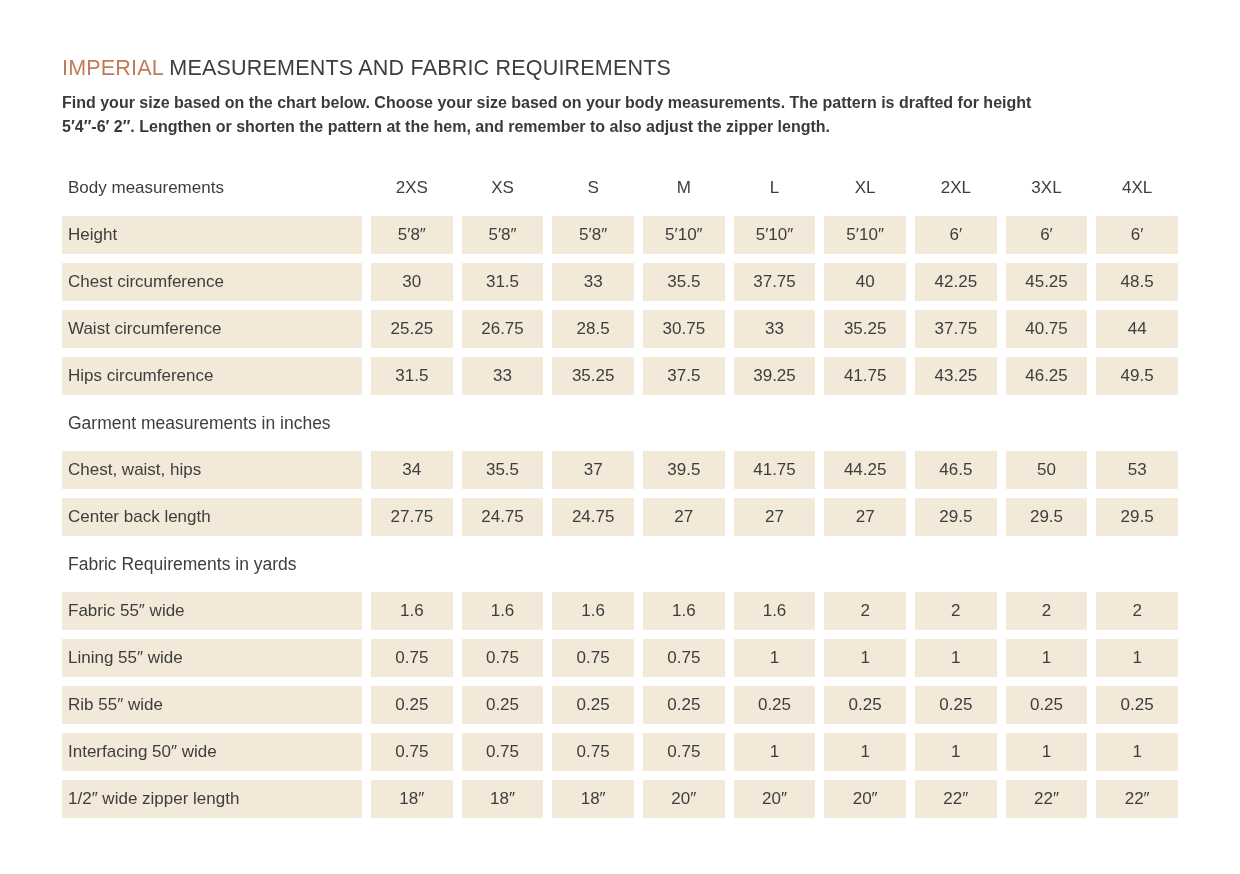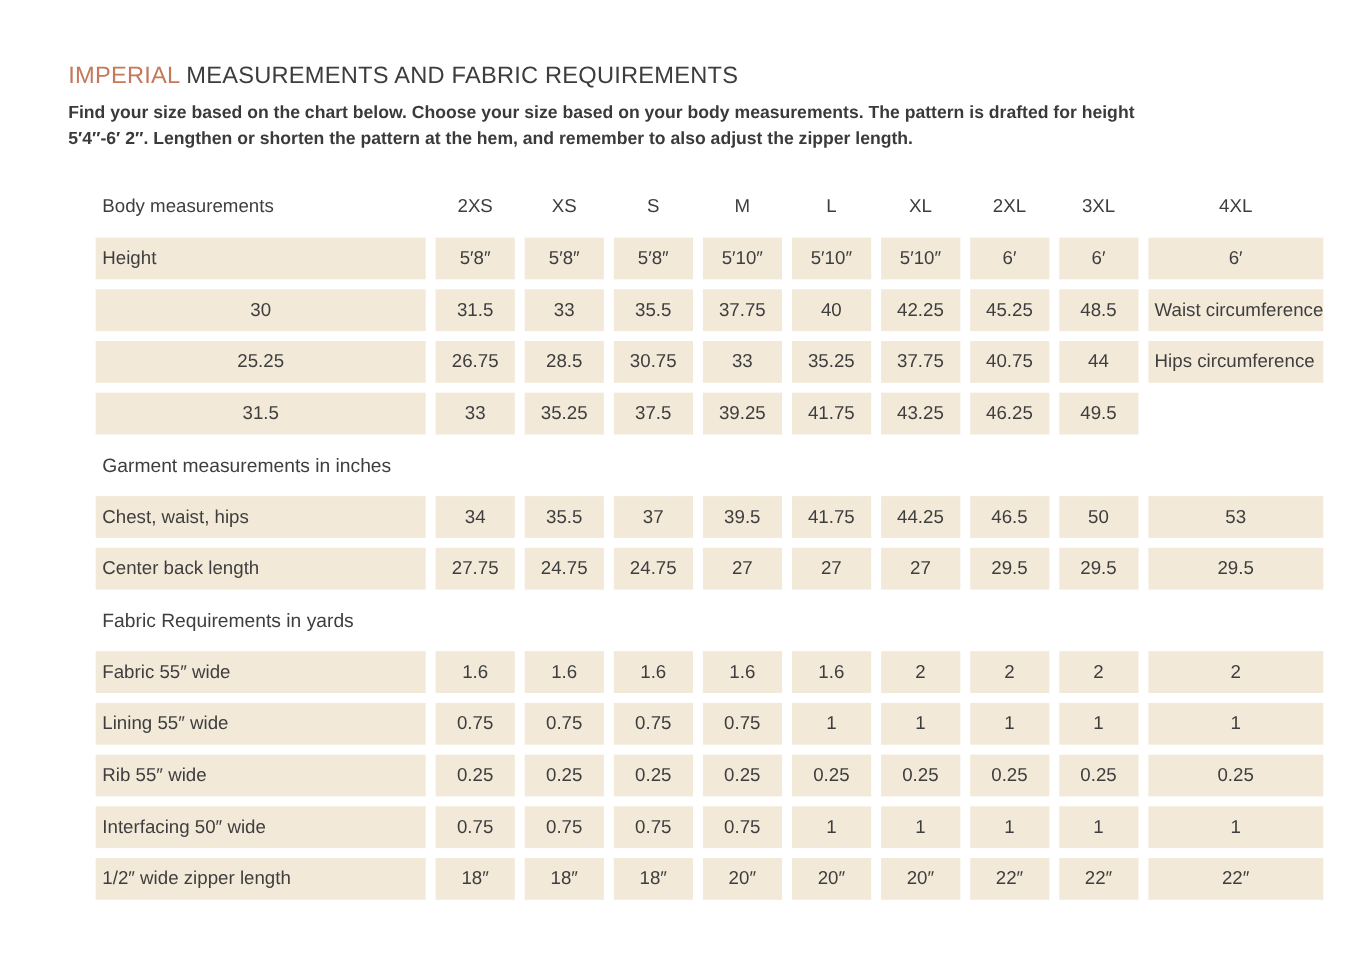--- a/index.html
+++ b/index.html
@@ -33,21 +33,20 @@
     color: #3a3a3a;
   }
   .intro span { display: block; font-weight: bold; }
   .grid {
     display: grid;
     grid-template-columns: 300px repeat(9, 1fr);
     column-gap: 9px;
     row-gap: 9px;
     width: 1116px;
     font-size: 17px;
-    margin-left: 25px;
   }
   .cell {
     height: 38px;
     background: #f2e9d9;
     display: flex;
     align-items: center;
     justify-content: center;
     white-space: nowrap;
   }
   .cell.label {
@@ -89,20 +88,21 @@
       <div class="cell label">Height</div>
       <div class="cell value">5′8″</div>
       <div class="cell value">5′8″</div>
       <div class="cell value">5′8″</div>
       <div class="cell value">5′10″</div>
       <div class="cell value">5′10″</div>
       <div class="cell value">5′10″</div>
       <div class="cell value">6′</div>
       <div class="cell value">6′</div>
       <div class="cell value">6′</div>
+      <div class="cell label">Chest circumference</div>
       <div class="cell value">30</div>
       <div class="cell value">31.5</div>
       <div class="cell value">33</div>
       <div class="cell value">35.5</div>
       <div class="cell value">37.75</div>
       <div class="cell value">40</div>
       <div class="cell value">42.25</div>
       <div class="cell value">45.25</div>
       <div class="cell value">48.5</div>
       <div class="cell label">Waist circumference</div>

